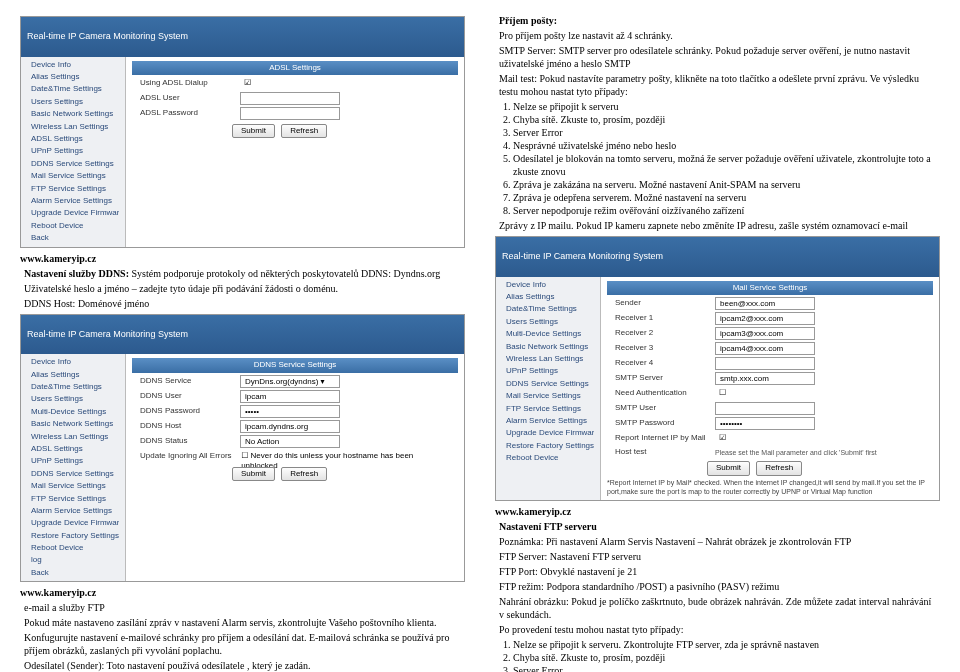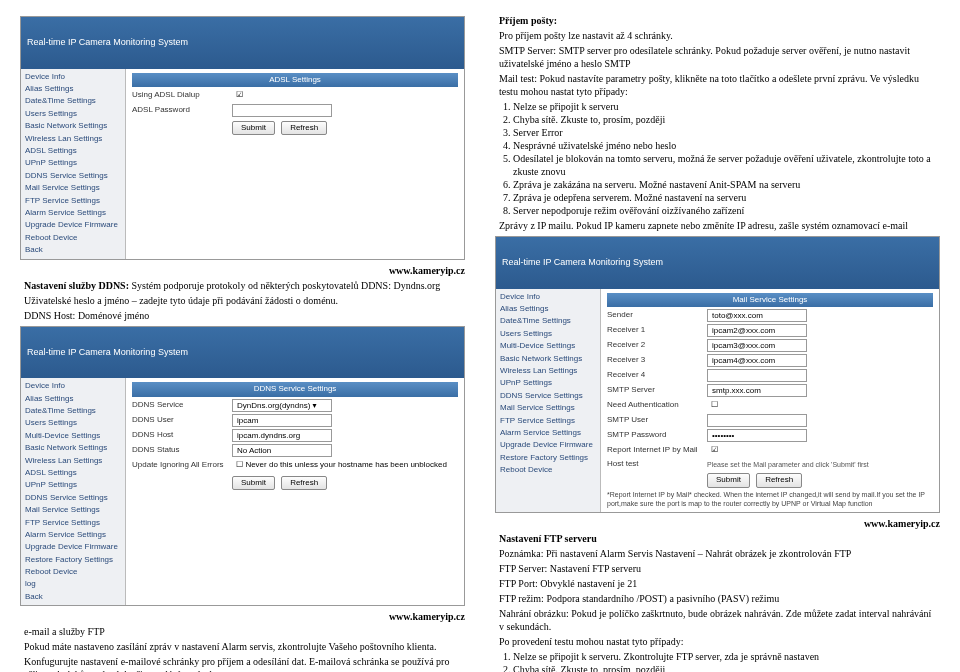--- a/index.html
+++ b/index.html
@@ -23,45 +23,45 @@
   .shot {
     border: 1px solid #999;
     margin: 4px 0;
     font-family: Tahoma, Arial, sans-serif;
     font-size: 8px;
     background: #fff;
   }
   .shot-header {
     background: linear-gradient(#3a6ea5, #2c5a8e);
     color: #fff;
-    padding: 20px 6px;
+    padding: 14px 6px;
     font-size: 9px;
   }
   .shot-section-title {
     background: linear-gradient(#5a8fc5, #3a6ea5);
     color: #fff;
     text-align: center;
     padding: 2px;
     font-size: 8px;
   }
   .shot-body { display: flex; }
   .shot-nav {
     width: 105px;
     background: #eef0f3;
     border-right: 1px solid #bbb;
-    padding: 2px 0;
+    padding: 2px 6px;
   }
   .shot-nav div {
     padding: 1px 4px;
     color: #2a4a7a;
     white-space: nowrap;
     overflow: hidden;
   }
   .shot-main { flex: 1; padding: 4px 6px; }
-  .form-row { display: flex; align-items: center; margin: 2px 0; }
+  .form-row { display: flex; align-items: center; margin: 2px 8px; }
   .form-row .lbl { width: 100px; color: #333; }
   .form-row .ctrl {
     border: 1px solid #999;
     background: #fff;
     padding: 1px 4px;
     min-width: 100px;
     height: 13px;
     font-size: 8px;
     display: inline-block;
   }
@@ -73,21 +73,21 @@
     padding: 1px 8px;
     font-size: 8px;
     border-radius: 2px;
     margin-right: 4px;
   }
   .small-note { font-size: 7px; color: #444; margin-top: 2px; }
   p { margin: 2px 4px; }
   .bold { font-weight: bold; }
   .list-numbered { margin: 2px 0; padding-left: 18px; }
   .list-numbered li { margin: 0; }
-  .url { text-align: right; font-weight: bold; margin: 2px 0; }
+  .url { text-align: left; font-weight: bold; margin: 2px 0; }
   .page-num { text-align: left; margin-top: 8px; font-size: 14px; }
 </style>
 </head>
 <body>
 
 <div class="page-container">
 
   <div class="col">
 
     <div class="shot">
@@ -109,20 +109,24 @@
             <div>Upgrade Device Firmware</div>
             <div>Reboot Device</div>
             <div>Back</div>
           </div>
         <div class="shot-main">
           <div class="shot-section-title">ADSL Settings</div>
           <div id="rows1">
               <div class="form-row">
                 <span class="lbl">Using ADSL Dialup</span>
                 <span class="ctrl" style="border: none; min-width: 0px;">☑</span>
+              </div>
+              <div class="form-row">
+                <span class="lbl">ADSL User</span>
+                <span class="ctrl"></span>
               </div>
               <div class="form-row">
                 <span class="lbl">ADSL Password</span>
                 <span class="ctrl"></span>
               </div>
             </div>
           <div class="btn-row">
             <span class="btn">Submit</span>
             <span class="btn">Refresh</span>
           </div>
@@ -163,20 +167,24 @@
           <div id="rows2">
               <div class="form-row">
                 <span class="lbl">DDNS Service</span>
                 <span class="ctrl">DynDns.org(dyndns) ▾</span>
               </div>
               <div class="form-row">
                 <span class="lbl">DDNS User</span>
                 <span class="ctrl">ipcam</span>
               </div>
               <div class="form-row">
+                <span class="lbl">DDNS Password</span>
+                <span class="ctrl">•••••</span>
+              </div>
+              <div class="form-row">
                 <span class="lbl">DDNS Host</span>
                 <span class="ctrl">ipcam.dyndns.org</span>
               </div>
               <div class="form-row">
                 <span class="lbl">DDNS Status</span>
                 <span class="ctrl">No Action</span>
               </div>
               <div class="form-row">
                 <span class="lbl">Update Ignoring All Errors</span>
                 <span class="ctrl" style="border: none; min-width: 0px;">☐ Never do this unless your hostname has been unblocked</span>
@@ -233,21 +241,21 @@
             <div>Alarm Service Settings</div>
             <div>Upgrade Device Firmware</div>
             <div>Restore Factory Settings</div>
             <div>Reboot Device</div>
           </div>
         <div class="shot-main">
           <div class="shot-section-title">Mail Service Settings</div>
           <div id="rows3">
               <div class="form-row">
                 <span class="lbl">Sender</span>
-                <span class="ctrl">toto@xxx.com</span>
+                <span class="ctrl">been@xxx.com</span>
               </div>
               <div class="form-row">
                 <span class="lbl">Receiver 1</span>
                 <span class="ctrl">ipcam2@xxx.com</span>
               </div>
               <div class="form-row">
                 <span class="lbl">Receiver 2</span>
                 <span class="ctrl">ipcam3@xxx.com</span>
               </div>
               <div class="form-row">

